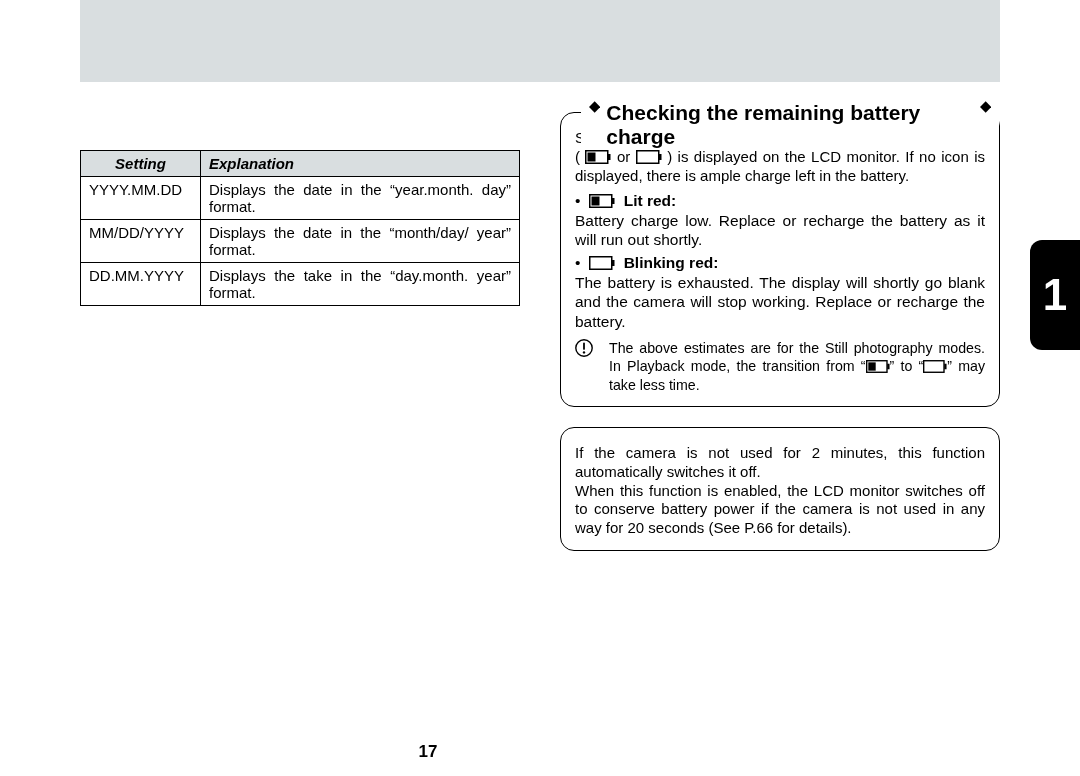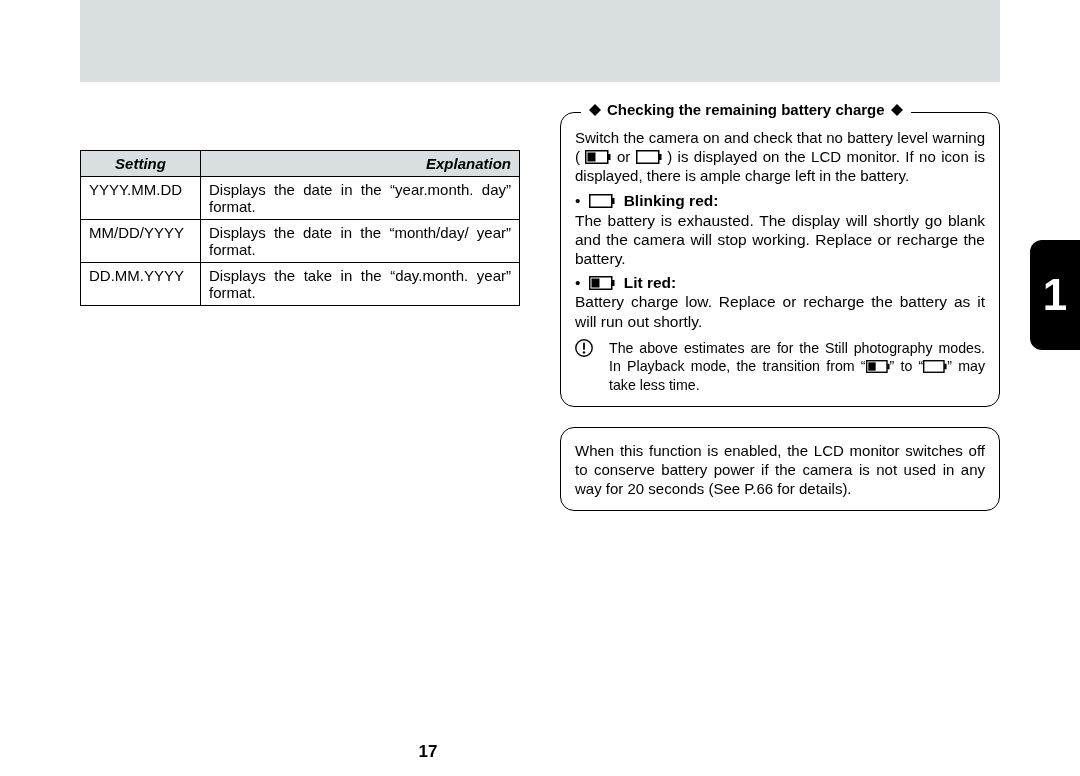--- a/index.html
+++ b/index.html
@@ -8,25 +8,25 @@
   .top-band { position: absolute; top: 0; left: 80px; width: 920px; height: 82px; background: #d9dee0; }
   .side-tab { position: absolute; right: 0; top: 240px; width: 50px; height: 110px; background: #000; border-top-left-radius: 12px; border-bottom-left-radius: 12px; display: flex; align-items: center; justify-content: center; }
   .side-tab span { color: #fff; font-weight: 700; font-size: 44px; }
   .col-left { position: absolute; left: 80px; top: 150px; width: 440px; border-radius: 22px; }
   .col-right { position: absolute; left: 560px; top: 112px; width: 440px; }
   
   table.settings { border-collapse: collapse; width: 100%; font-size: 15px; }
   table.settings th, table.settings td { border: 1px solid #000; padding: 4px 8px; text-align: left; vertical-align: top; }
   table.settings th { background: #d9dee0; font-weight: 700; font-style: italic; }
   table.settings th.sett { width: 120px; text-align: center; font-style: italic;}
-  table.settings th.exp { text-align: right; font-style: italic;}
+  table.settings th.exp { text-align: left; font-style: italic;}
   table.settings td.exp { text-align: justify; text-justify: inter-word; }
   
   .box { position: relative; border: 1.5px solid #000; border-radius: 14px; padding: 14px 14px 12px 14px; margin-bottom: 20px; }
-  .box .legend { position: absolute; top: -12px; left: 20px; background: #fff; padding: 0 8px; font-weight: 700; font-size: 15px; display: flex; align-items: center; gap: 6px; }
+  .box .legend { position: absolute; top: -12px; left: 20px; background: #fff; padding: 0 8px; font-weight: 700; font-size: 21px; display: flex; align-items: flex-start; gap: 6px; }
   .box p { font-size: 15px; line-height: 1.25; text-align: justify; }
   .box p.first { margin-top: 2px; }
   .box ul { list-style: none; margin-top: 6px; }
   .box li { font-size: 15.5px; line-height: 1.25; margin-top: 4px; }
   .box li .lead { font-weight: 700; }
   .note { display: flex; gap: 16px; margin-top: 8px; align-items: flex-start; }
   .note-icon { flex: 0 0 auto; }
   .note-text { font-size: 14.2px; line-height: 1.3; text-align: justify; }
   .page-num { position: absolute; bottom: 14px; left: 0; width: 856px; text-align: center; font-weight: 700; font-size: 17px; }
   .batt { display: inline-block; vertical-align: -2px; }
@@ -95,33 +95,33 @@
           </svg>
         <span>) is displayed on the LCD monitor. If no icon is displayed, there is ample charge left in the battery.</span>
       </p>
 
       <ul>
         <li>
           <span>•&nbsp;</span>
           <svg class="batt inline-icon" width="26" height="14" viewBox="0 0 26 14">
               <rect x="0.75" y="0.75" width="22" height="12.5" fill="none" stroke="#000" stroke-width="1.5"></rect>
               <rect x="23" y="4" width="2.5" height="6" fill="#000"></rect>
+              <rect x="2.5" y="2.5" width="8" height="9" fill="#000"></rect>
             </svg>
-          <span class="lead">&nbsp;<span>Blinking red:</span></span><br>
-          <span style="display:block;text-align:justify;">The battery is exhausted. The display will shortly go blank and the camera will stop working. Replace or recharge the battery.</span>
+          <span class="lead">&nbsp;<span>Lit red:</span></span><br>
+          <span style="display:block;text-align:justify;">Battery charge low. Replace or recharge the battery as it will run out shortly.</span>
         </li>
         <li>
           <span>•&nbsp;</span>
           <svg class="batt inline-icon" width="26" height="14" viewBox="0 0 26 14">
               <rect x="0.75" y="0.75" width="22" height="12.5" fill="none" stroke="#000" stroke-width="1.5"></rect>
               <rect x="23" y="4" width="2.5" height="6" fill="#000"></rect>
-              <rect x="2.5" y="2.5" width="8" height="9" fill="#000"></rect>
             </svg>
-          <span class="lead">&nbsp;<span>Lit red:</span></span><br>
-          <span style="display:block;text-align:justify;">Battery charge low. Replace or recharge the battery as it will run out shortly.</span>
+          <span class="lead">&nbsp;<span>Blinking red:</span></span><br>
+          <span style="display:block;text-align:justify;">The battery is exhausted. The display will shortly go blank and the camera will stop working. Replace or recharge the battery.</span>
         </li>
       </ul>
 
       <div class="note">
         <svg class="note-icon" width="18" height="18" viewBox="0 0 18 18">
             <circle cx="9" cy="9" r="8.2" fill="none" stroke="#000" stroke-width="1.4"></circle>
             <rect x="8.1" y="3.6" width="1.8" height="7.2" rx="0.9" fill="#000"></rect>
             <circle cx="9" cy="13.4" r="1.2" fill="#000"></circle>
           </svg>
         <div class="note-text">
@@ -131,19 +131,20 @@
               <rect x="2.5" y="2.5" width="8" height="9" fill="#000"></rect>
             </svg><span>” to “</span><svg class="batt inline-icon" width="24" height="13" viewBox="0 0 26 14">
               <rect x="0.75" y="0.75" width="22" height="12.5" fill="none" stroke="#000" stroke-width="1.5"></rect>
               <rect x="23" y="4" width="2.5" height="6" fill="#000"></rect>
             </svg><span>” may take less time.</span>
         </div>
       </div>
     </div>
 
     <div class="box">
+      <p class="first">If the camera is not used for 2 minutes, this function automatically switches it off.</p>
       <p>When this function is enabled, the LCD monitor switches off to conserve battery power if the camera is not used in any way for 20 seconds (See P.66 for details).</p>
     </div>
 
   </div>
 
   <div class="page-num">17</div>
 </div>
 
 </body></html>

